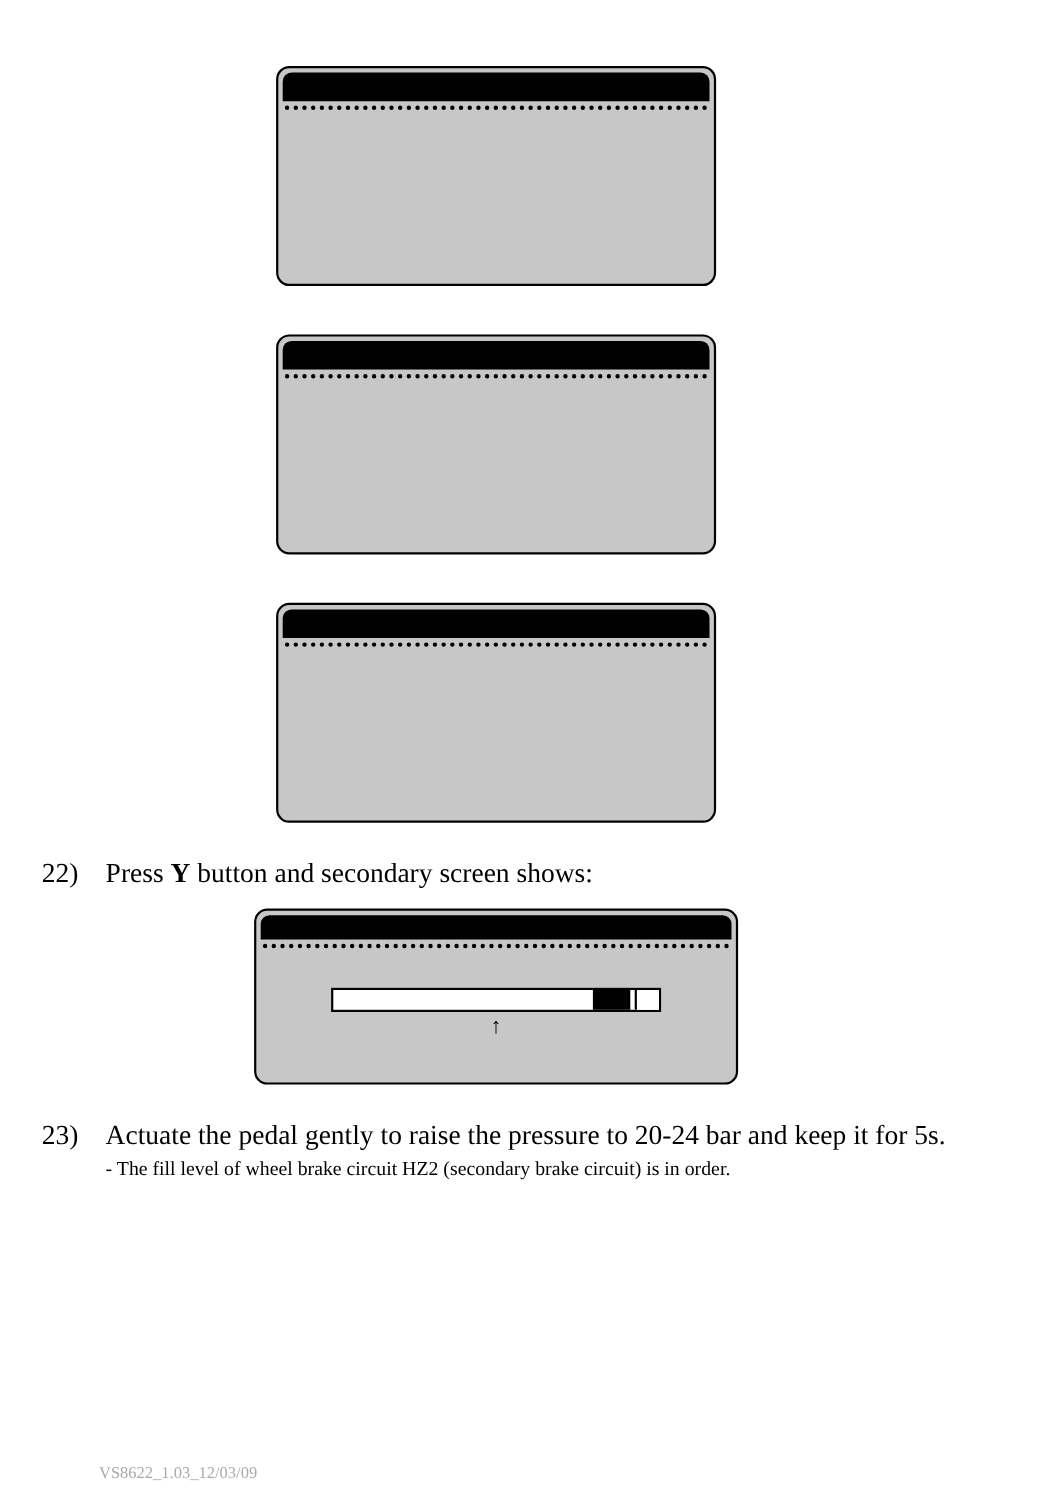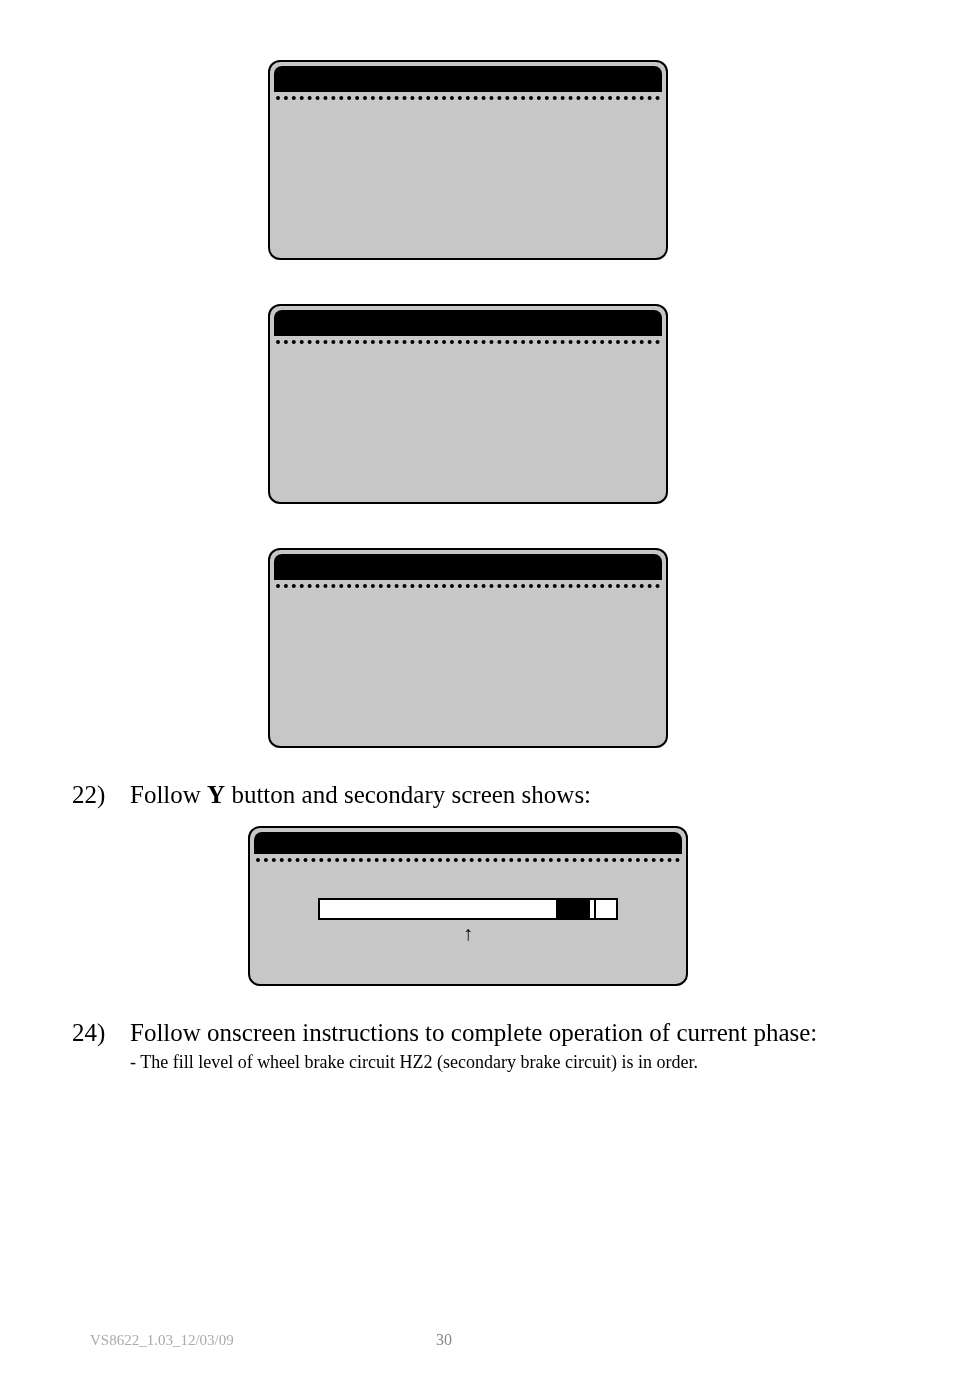--- a/index.html
+++ b/index.html
@@ -1,17 +1,17 @@
 <!DOCTYPE html>
 <html><head>
 <meta charset="utf-8">
 <style>
   * { box-sizing: border-box; margin: 0; padding: 0; }
   html, body { width: 954px; height: 1373px; background: #fff; font-family: "Times New Roman", Times, serif; color: #000; }
-  .page { position: relative; width: 954px; height: 1373px; padding: 50px 90px 40px 72px; }
+  .page { position: relative; width: 954px; height: 1373px; padding: 50px 90px 40px 38px; }
   .screens-col { display: flex; flex-direction: column; align-items: center; gap: 44px; margin-top: 10px; margin-bottom: 30px; }
   .screen { width: 400px; background: #c7c7c7; border: 2.5px solid #000; border-radius: 12px 12px 12px 12px; position: relative; }
   .screen.h1 { height: 200px; }
   .screen.h2 { height: 200px; }
   .screen.h3 { height: 200px; }
   .screen-header { height: 26px; background: #000; border-top-left-radius: 8px; border-top-right-radius: 8px; margin: 4px 4px 0 4px; color: #fff; font-size: 12px; display: flex; align-items: center; padding-left: 6px; }
   .dashed-line { border: none; border-top: 4px dotted #000; margin: 4px 6px 0 6px; height: 0; }
   .screen4 { width: 440px; height: 160px; background: #c7c7c7; border: 2.5px solid #000; border-radius: 12px; position: relative; margin: 14px auto 30px auto; }
   .screen4 .screen-header { height: 22px; }
   .progress-wrap { display: flex; justify-content: center; margin-top: 36px; }
@@ -46,42 +46,41 @@
 
     <div class="screen h3">
       <div class="screen-header"></div>
       <hr class="dashed-line">
     </div>
   </div>
 
   <div class="step-line">
     <span class="step-num">22)</span>
     <span class="step-text">
-      <span>Follow </span><b>Y</b><span> button and secondary screen shows:</span>
+      <span>Press </span><b>Y</b><span> button and secondary screen shows:</span>
     </span>
   </div>
 
   <div class="screen4">
     <div class="screen-header"></div>
     <hr class="dashed-line">
     <div class="progress-wrap">
       <div class="progress-bar">
         <div class="progress-fill fill-a"></div>
         <div class="progress-end"></div>
       </div>
     </div>
     <div class="arrow-row">↑</div>
   </div>
 
+  <div class="step-line">
+    <span class="step-num">23)</span>
+    <span class="step-text justify">Actuate the pedal gently to raise the pressure to 20-24 bar and keep it for 5s.</span>
+  </div>
 
-  <div class="step-line">
-    <span class="step-num">24)</span>
-    <span class="step-text justify">Follow onscreen instructions to complete operation of current phase:</span>
-  </div>
   <div class="sub-indent">- The fill level of wheel brake circuit HZ2 (secondary brake circuit) is in order.</div>
 
   <div class="footer">
     <span>VS8622_1.03_12/03/09</span>
-    <span class="pg">30</span>
     <span style="width:120px;"></span>
   </div>
 
 </div>
 
 </body></html>

